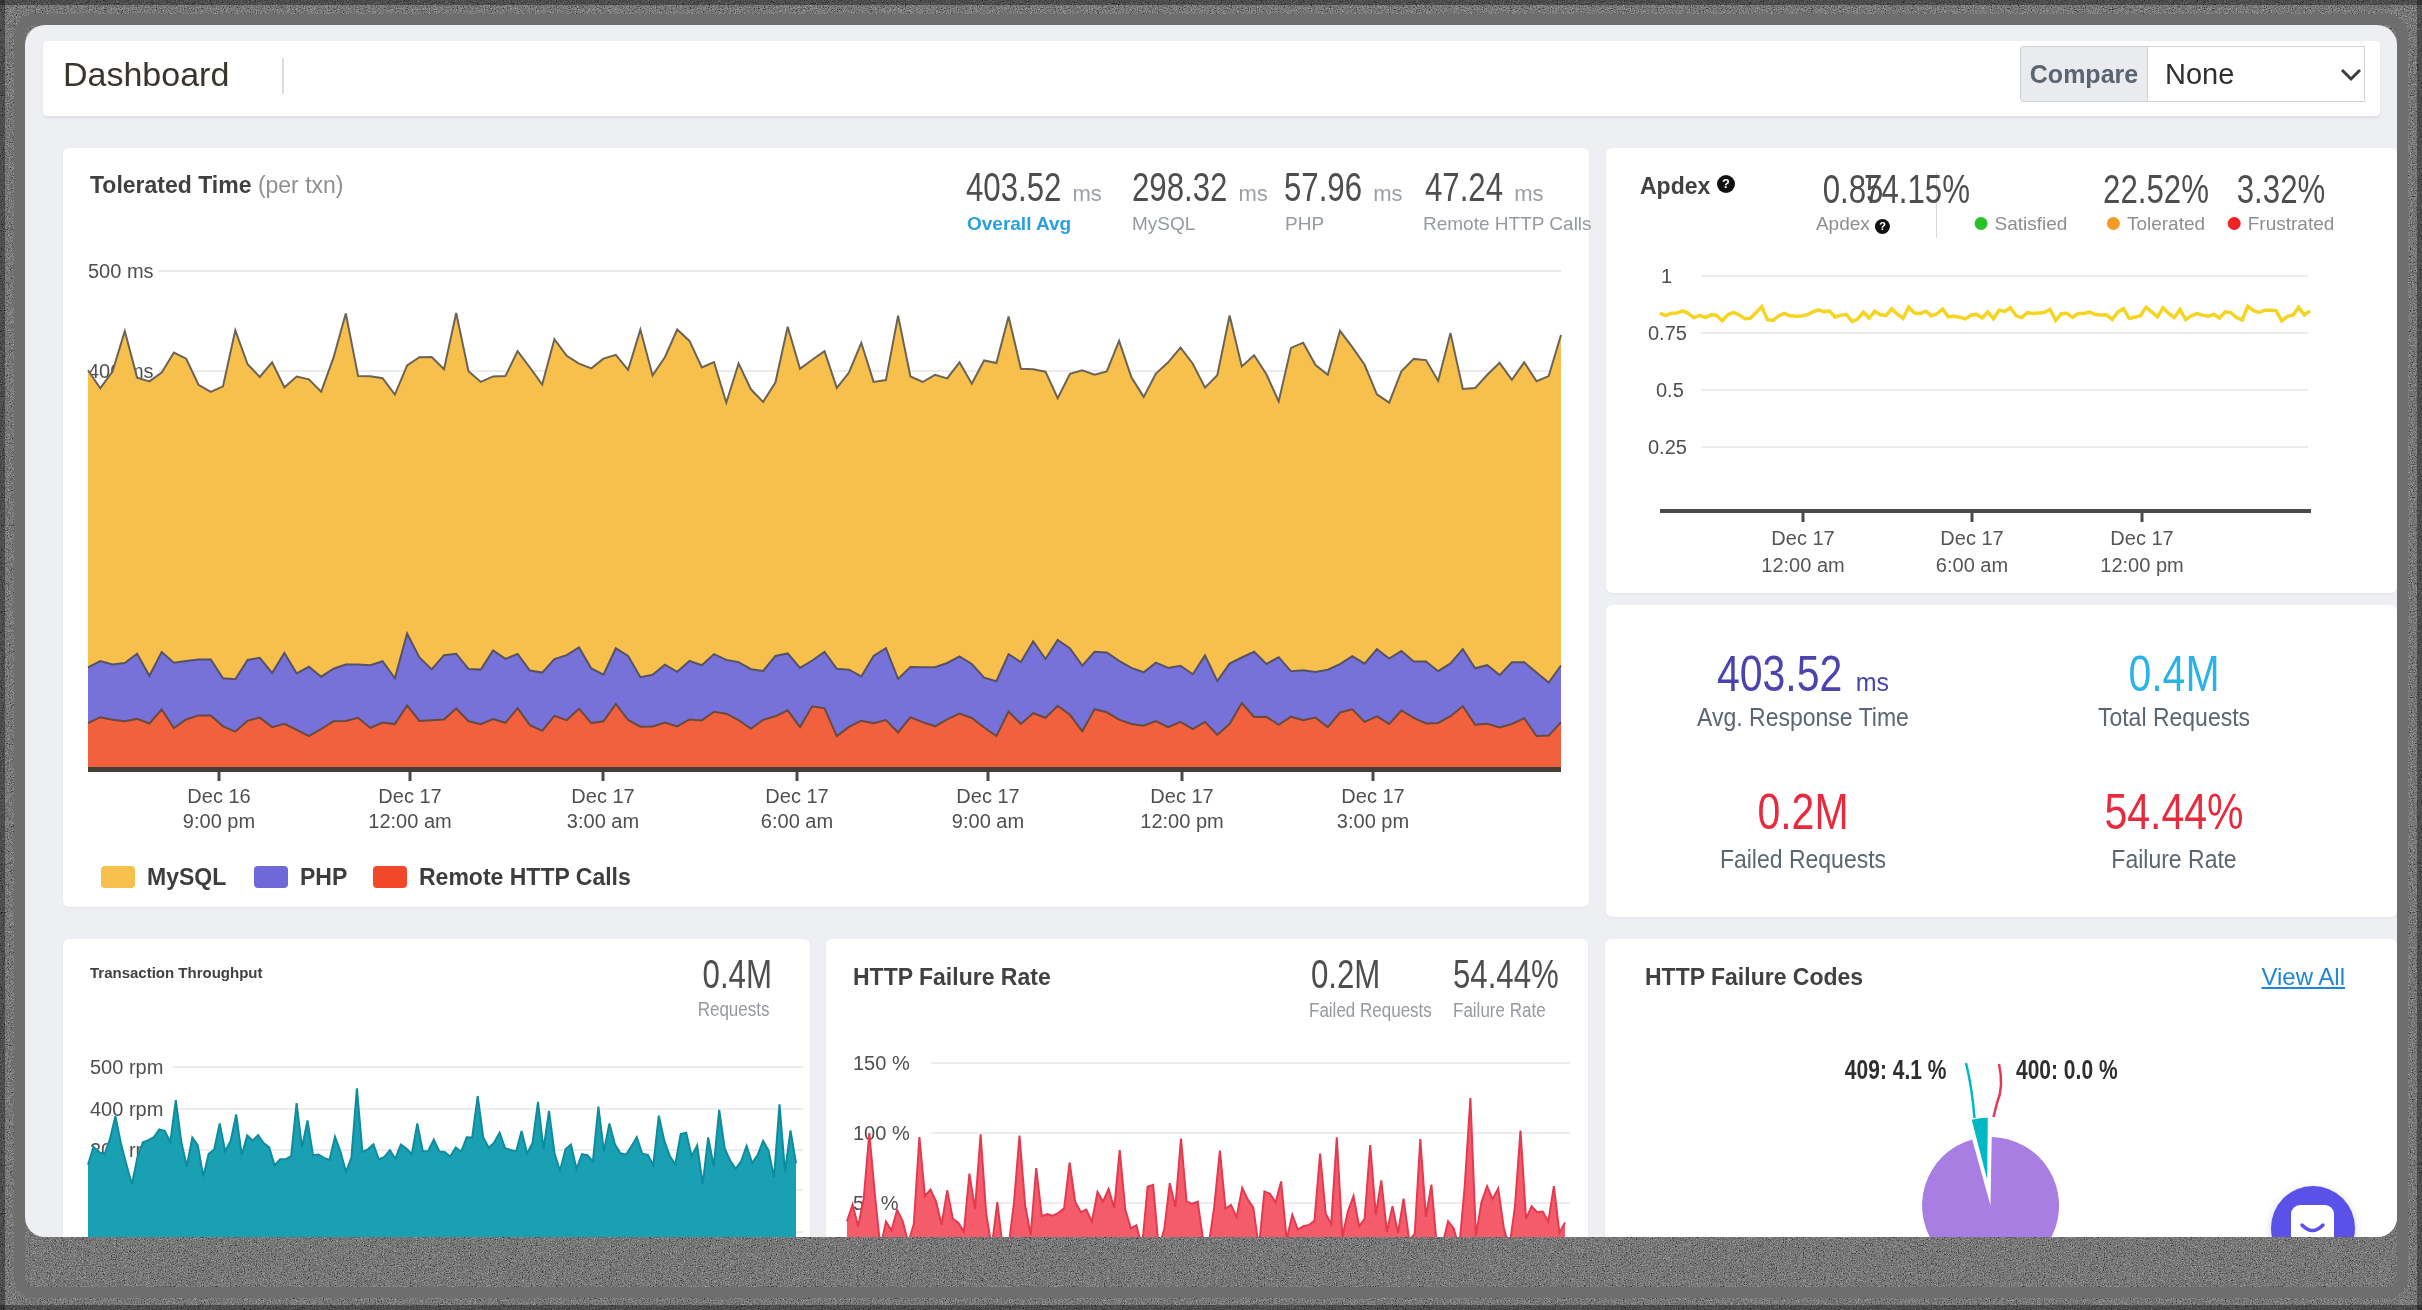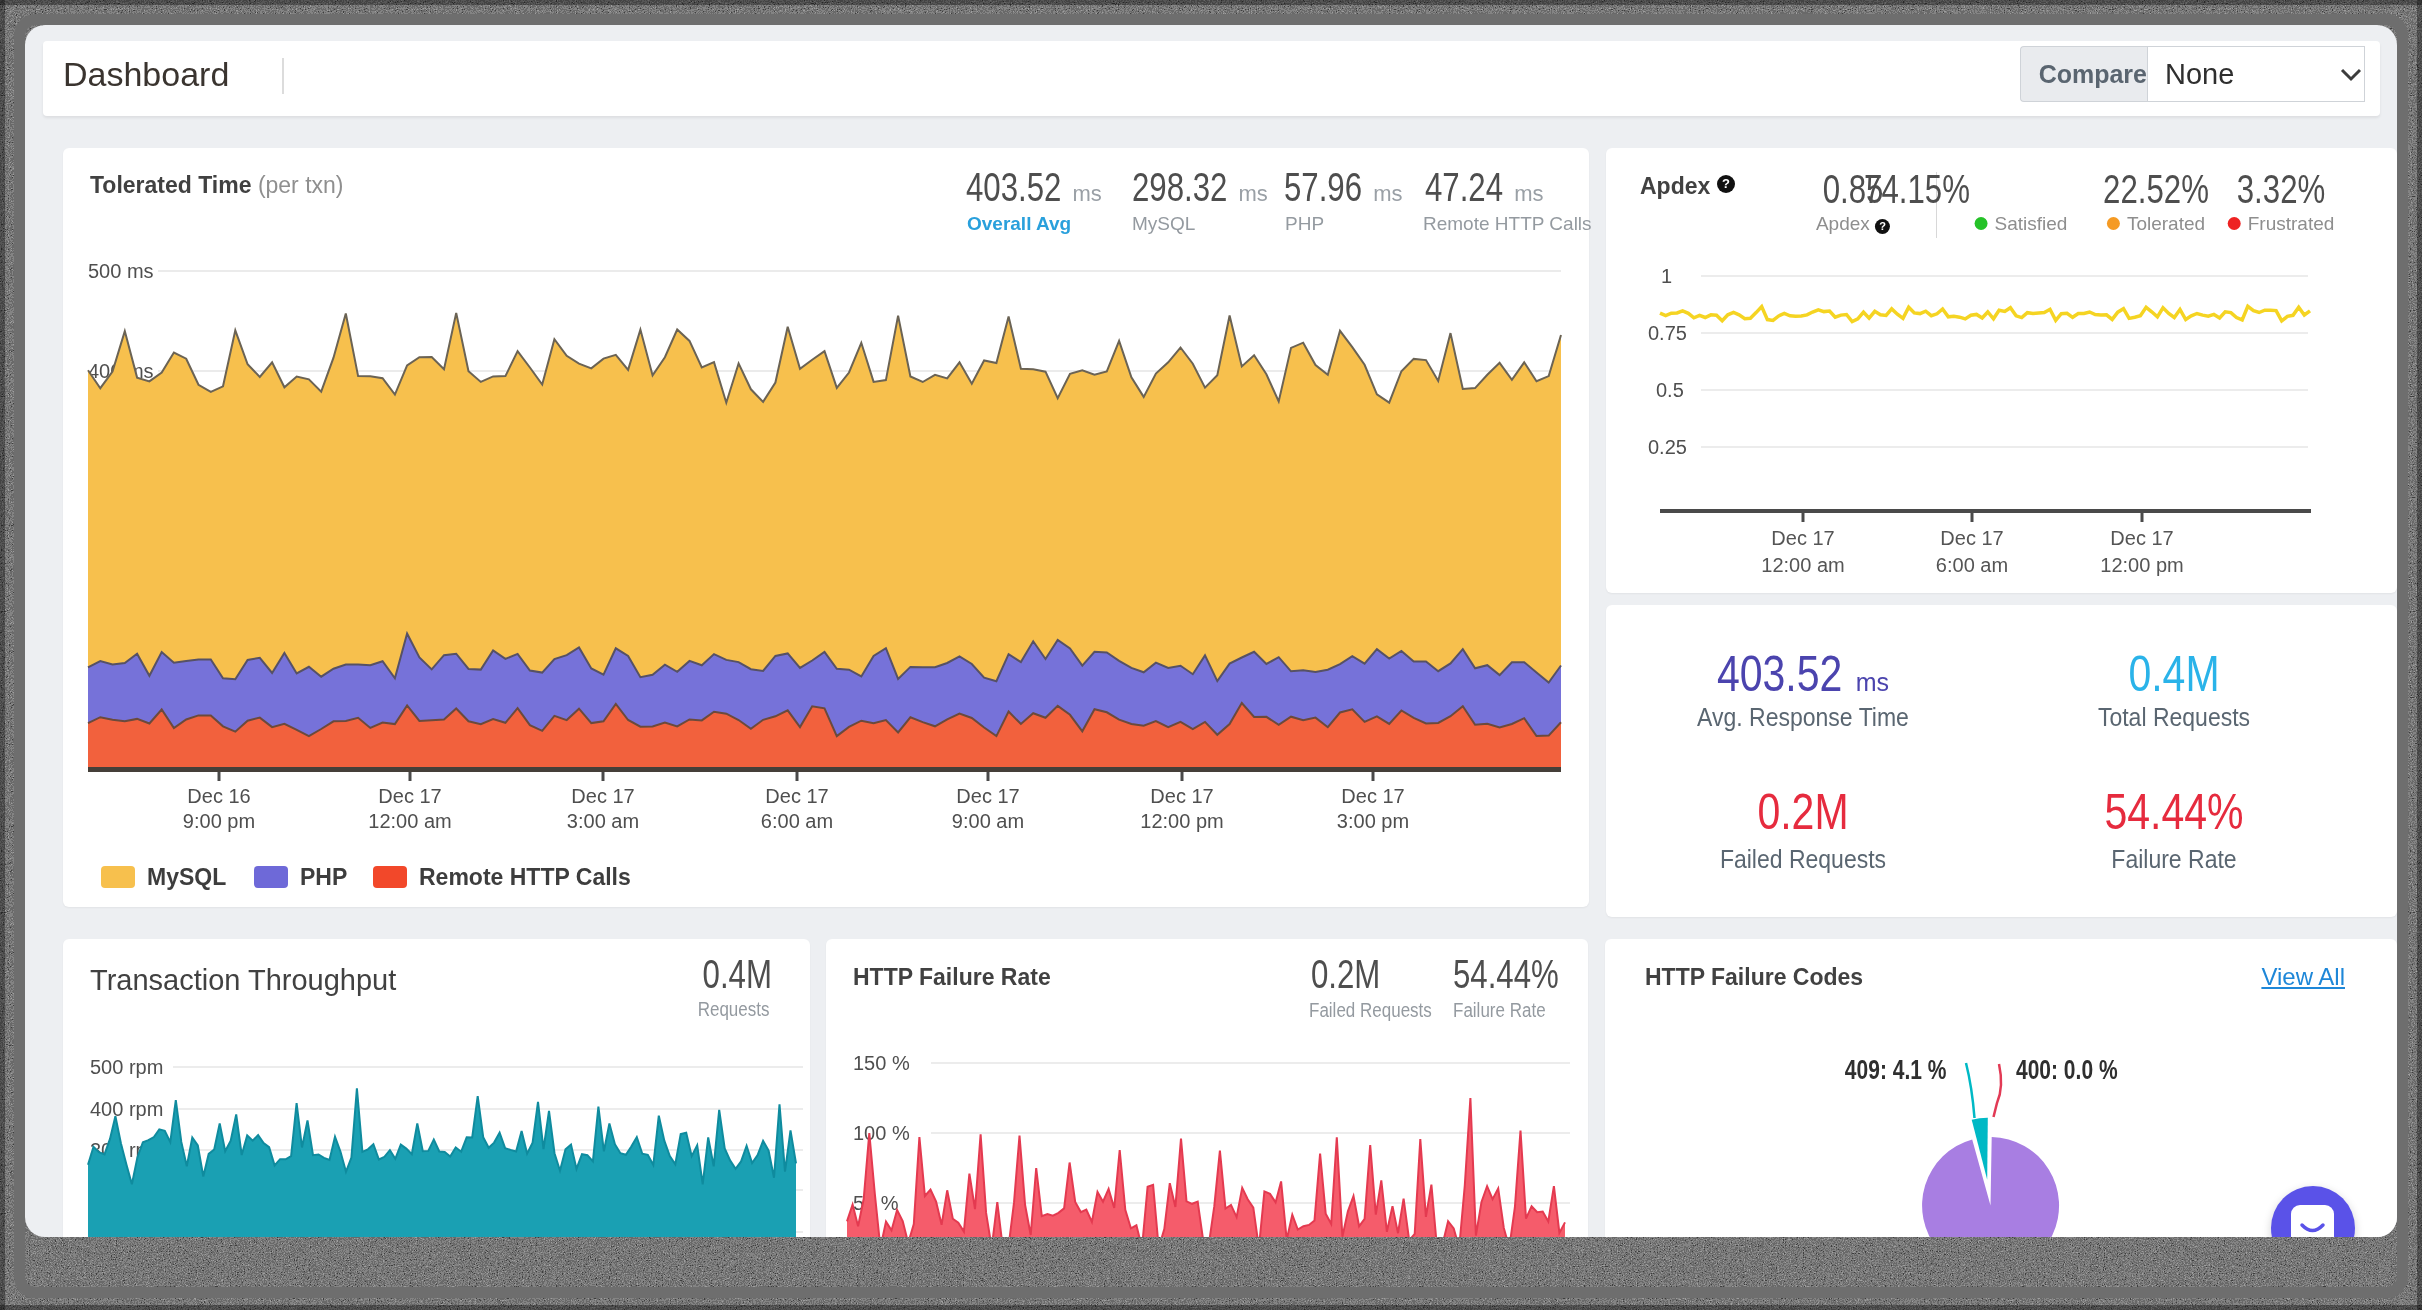--- a/index.html
+++ b/index.html
@@ -36,21 +36,21 @@
   <rect x="0" y="0" width="5" height="1310" fill="#000" opacity="0.35"></rect>
   <rect x="2417" y="0" width="5" height="1310" fill="#000" opacity="0.35"></rect>
   <rect x="19.5" y="19.5" width="2383" height="1273" fill="none" stroke="#6e6e6e" stroke-width="11" rx="16"></rect>
 </svg>
 <div class="page">
 
   <div class="card" style="left:18px;top:16px;width:2337px;height:75px;border-radius:4px;box-shadow:0 2px 3px rgba(0,0,0,0.07);"></div>
   <div class="t" style="left:38px;top:30px;font-size:34px;font-weight:500;color:#3a342f;">Dashboard</div>
   <div class="abs" style="left:257px;top:33px;width:2px;height:36px;background:#dcdcdc;"></div>
   <div class="abs" style="left:1995px;top:21px;height:56px;display:flex;">
-    <div style="width:127px;background:#e9ebee;border:1px solid #cfd3d8;border-right:none;border-radius:4px 0 0 4px;line-height:54px;text-align:right;font-size:25px;font-weight:bold;color:#5a6570;">Compare</div>
+    <div style="width:127px;background:#e9ebee;border:1px solid #cfd3d8;border-right:none;border-radius:4px 0 0 4px;line-height:54px;text-align:center;font-size:25px;font-weight:bold;color:#5a6570;">Compare</div>
     <div style="width:218px;background:#fff;border:1px solid #cfd3d8;line-height:54px;font-size:29px;color:#2f2f2f;padding-left:17px;">None</div>
   </div>
   <svg width="24" height="14" style="left:2315px;top:43px;">
       <path d="M2,2 L11,11 L20,2" stroke="#3c3c3c" stroke-width="3" fill="none"></path>
     </svg>
 
   <div class="card" style="left:38px;top:123px;width:1526px;height:759px;"></div>
   <div class="t" style="left:65px;top:147px;font-size:23px;"><span style="font-weight:600;color:#414141;">Tolerated Time</span> <span style="color:#8f8f8f;">(per txn)</span></div>
   <div class="t" style="left:941px;top:140px;font-size:40px;color:#4e4e4e;"><span class="nm" style="margin-right:-27px;">403.52</span> <span style="font-size:22px;color:#9aa0a6;">ms</span></div>
   <div class="t" style="left:1107px;top:140px;font-size:40px;color:#4e4e4e;"><span class="nm" style="margin-right:-27px;">298.32</span> <span style="font-size:22px;color:#9aa0a6;">ms</span></div>
@@ -163,21 +163,21 @@
   <div class="t" style="left:1778px;top:620px;transform:translateX(-50%);font-size:50px;color:#4b44ae;"><span class="nm" style="transform:scaleX(0.82);margin-right:-28px;">403.52</span> <span style="font-size:25px;">ms</span></div>
   <div class="t" style="left:2149px;top:620px;transform:translateX(-50%);font-size:50px;color:#2ab3e9;"><span class="nmc" style="transform:scaleX(0.82);">0.4M</span></div>
   <div class="t" style="left:1778px;top:678px;transform:translateX(-50%);font-size:25px;color:#5a6671;"><span class="lbc">Avg. Response Time</span></div>
   <div class="t" style="left:2149px;top:678px;transform:translateX(-50%);font-size:25px;color:#5a6671;"><span class="lbc">Total Requests</span></div>
   <div class="t" style="left:1778px;top:758px;transform:translateX(-50%);font-size:50px;color:#e62b3e;"><span class="nmc" style="transform:scaleX(0.82);">0.2M</span></div>
   <div class="t" style="left:2149px;top:758px;transform:translateX(-50%);font-size:50px;color:#e62b3e;"><span class="nmc" style="transform:scaleX(0.82);">54.44%</span></div>
   <div class="t" style="left:1778px;top:820px;transform:translateX(-50%);font-size:25px;color:#5a6671;"><span class="lbc">Failed Requests</span></div>
   <div class="t" style="left:2149px;top:820px;transform:translateX(-50%);font-size:25px;color:#5a6671;"><span class="lbc">Failure Rate</span></div>
 
   <div class="card" style="left:38px;top:914px;width:747px;height:327px;border-radius:6px 6px 0 0;"></div>
-  <div class="t" style="left:65px;top:939px;font-size:29px;font-weight:400;color:#414141;">Transaction Throughput</div>
+  <div class="t" style="left:65px;top:939px;font-size:15px;font-weight:700;color:#414141;">Transaction Throughput</div>
   <div class="t" style="right:1625px;top:927px;font-size:40px;color:#4e4e4e;"><span class="nmr">0.4M</span></div>
   <div class="t" style="right:1628px;top:973px;font-size:20px;color:#949aa0;"><span class="lbr">Requests</span></div>
   <svg width="747" height="327" viewBox="0 0 747 327" style="left:38px;top:914px;font-family:'Liberation Sans',sans-serif;">
     <g stroke="#ececec" stroke-width="2">
       <line x1="110" y1="128" x2="740" y2="128"></line>
       <line x1="110" y1="170" x2="740" y2="170"></line>
       <line x1="110" y1="211" x2="740" y2="211"></line>
       <line x1="110" y1="251" x2="740" y2="251"></line>
       <line x1="110" y1="293" x2="740" y2="293"></line>
     </g>

